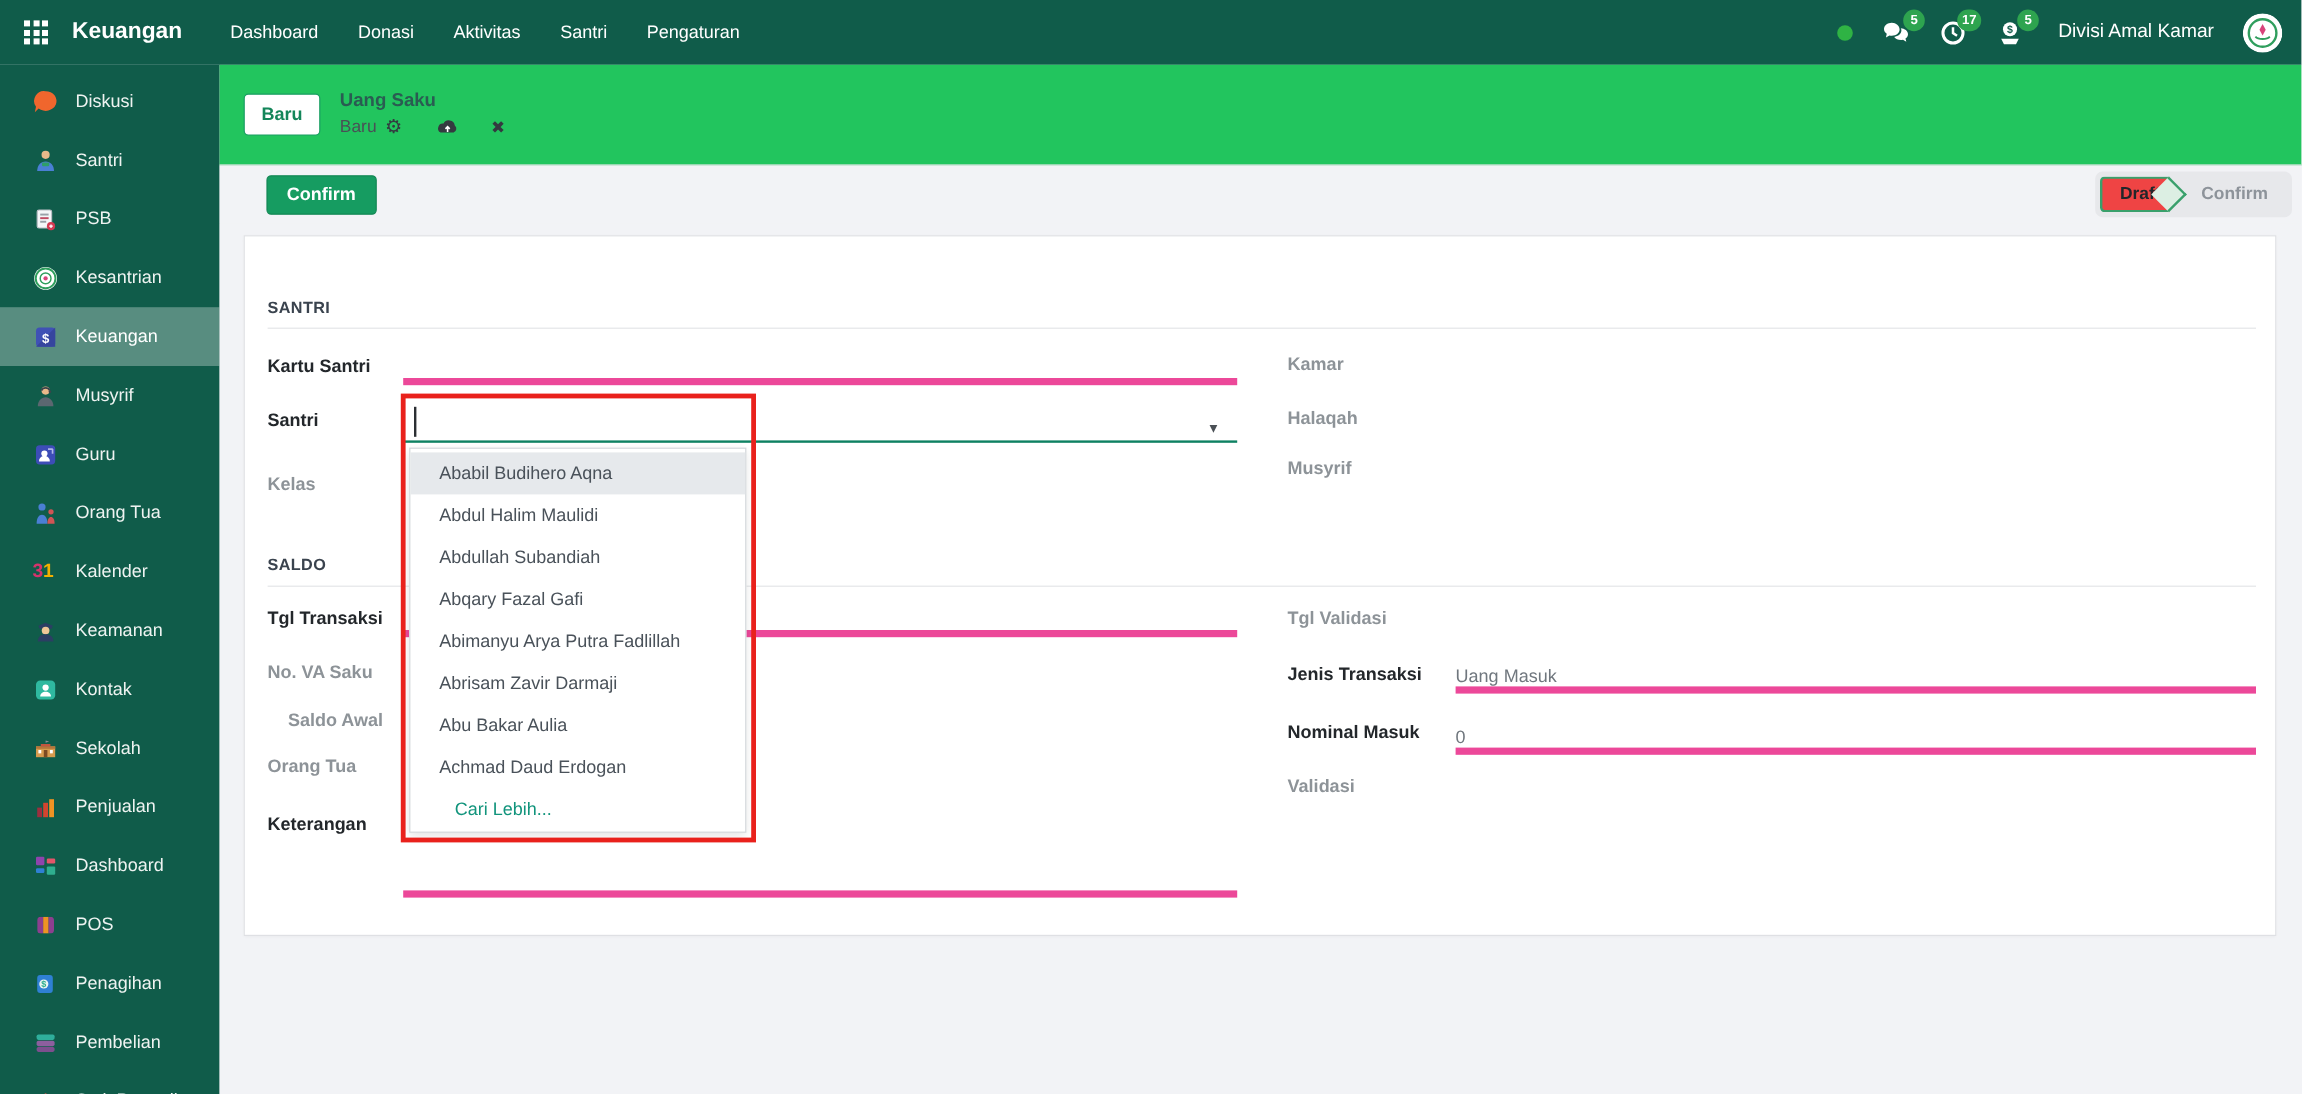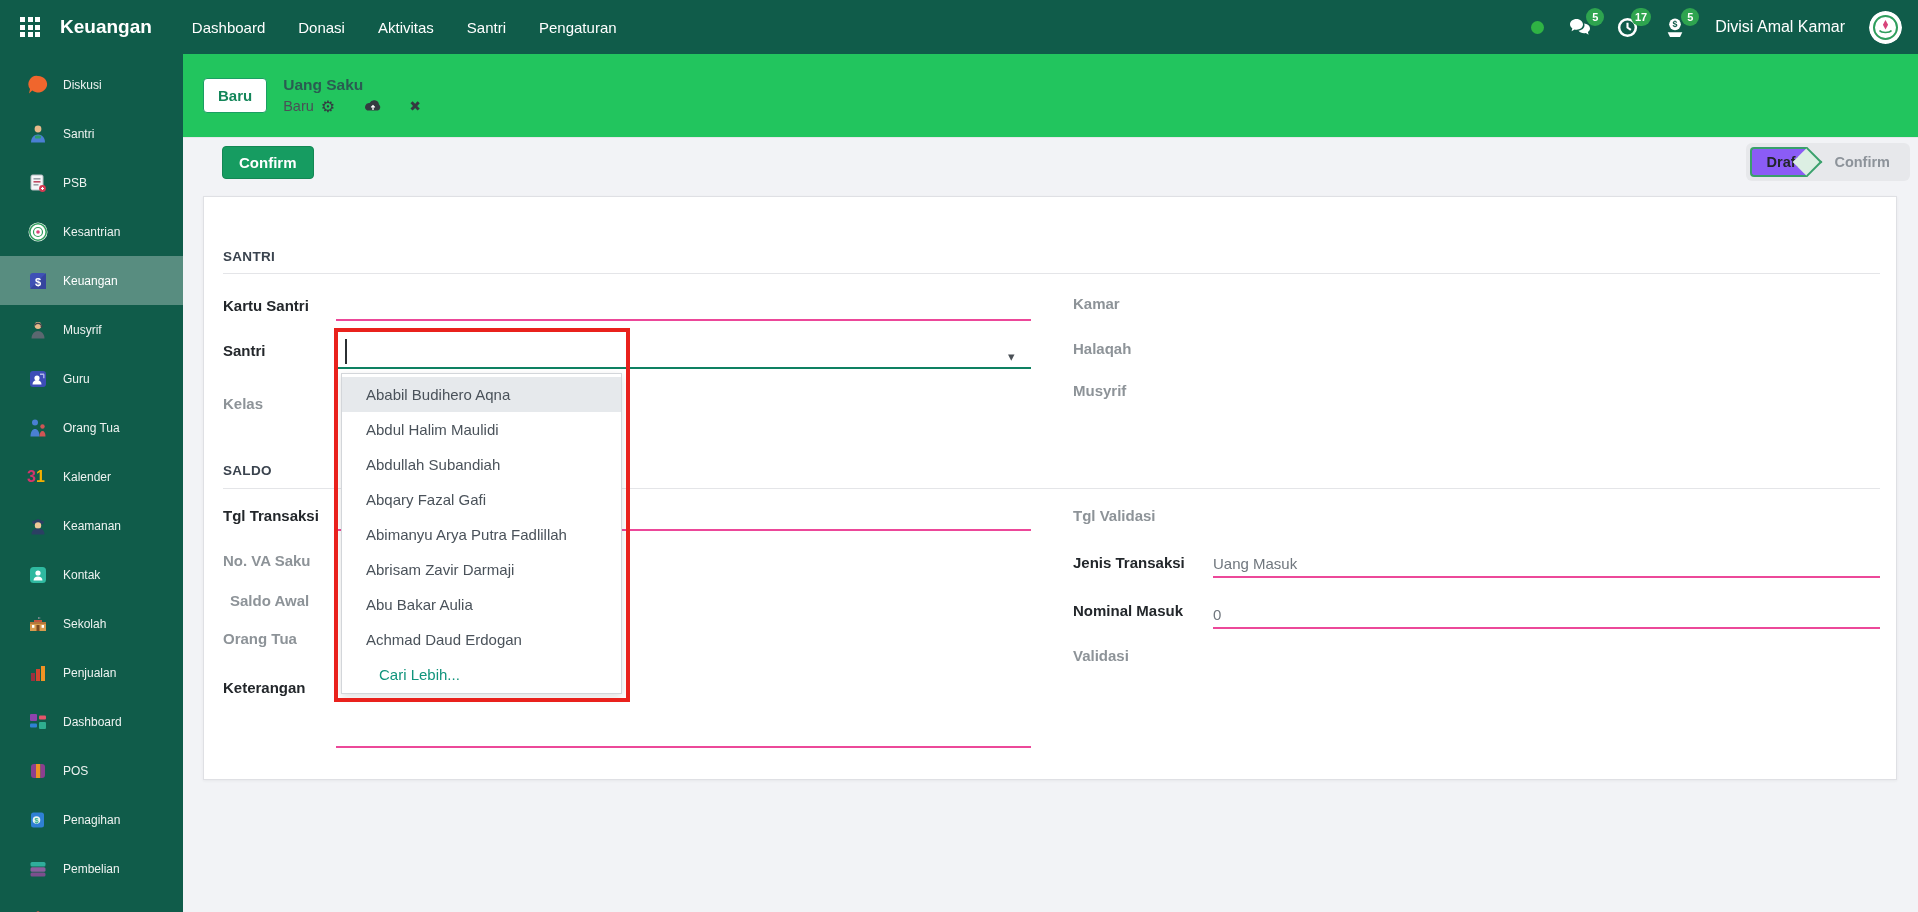--- a/index.html
+++ b/index.html
@@ -24,21 +24,21 @@
     display:flex; align-items:center; justify-content:center; padding:0 4px; }
   .company { font-size:16px; margin-left:4px; }
   .avatar { width:33px; height:33px; border-radius:50%; overflow:hidden; cursor:pointer; }
 
   
   .row { display:flex; height:858px; }
   .sidebar { width:183px; background:#105c4a; padding-top:6px; flex:none; overflow:hidden; }
   .s-item { height:49px; display:flex; align-items:center; padding-left:27px; gap:14px;
     cursor:pointer; }
   .s-item.active { background:rgba(255,255,255,0.3); }
-  .s-label { font-size:12px; color:#eef3f1; }
+  .s-label { font-size:15px; color:#eef3f1; }
   .s-item.active .s-label { color:#fff; }
   .s-ic { width:22px; height:22px; flex:none; display:inline-flex; }
   .cal-ic { font-size:16px; font-weight:bold; font-style:normal; line-height:22px; }
   .cal-ic b { color:#d6336c; } .cal-ic i { color:#f4b000; font-style:normal; }
 
   .main { flex:1; display:flex; flex-direction:column; }
 
   
   .bc-bar { height:84px; background:#22c55e; border-bottom:1px solid #e6e7ea;
     display:flex; align-items:center; padding-left:20px; }
@@ -53,40 +53,40 @@
   .bc-close { font-size:14px; color:#343a40; margin-left:26px; cursor:pointer; }
 
   
   .action-bar { height:48px; background:#f2f3f6; display:flex; align-items:center;
     padding:0 8px 0 39px; }
   .confirm-btn { background:#169c61; border:1px solid #13875:4; border:1px solid #138754;
     color:#fff; font-weight:bold; font-size:15px; padding:7px 16px; border-radius:4px;
     cursor:pointer; font-family:"Liberation Sans",sans-serif; }
   .statusbar { margin-left:auto; background:#e7e8eb; border-radius:6px; padding:4px 6px 4px 4px;
     display:flex; align-items:center; height:38px; }
-  .st-draft { position:relative; background:#8b5cf6; border:2px solid #3aa06c; border-right:none;
+  .st-draft { position:relative; background:#ef4444; border:2px solid #3aa06c; border-right:none;
     border-radius:4px 0 0 4px; padding:5px 8px 5px 15px; font-weight:bold; font-size:14.5px;
     color:#22262a; cursor:pointer; }
   .st-draft::after { content:""; position:absolute; right:-10px; top:50%; width:19px; height:19px;
     transform:translateY(-50%) rotate(45deg); background:#dcefe3;
     border-top:2px solid #3aa06c; border-right:2px solid #3aa06c; }
   .st-confirm { padding:5px 14px 5px 26px; color:#8d939a; font-weight:600; font-size:14.5px;
     cursor:pointer; }
 
   
   .content { flex:1; background:#f2f3f6; overflow:hidden; }
   .card { position:relative; width:1694px; height:584px; margin:10px 0 0 20px; background:#fff;
     border:1px solid #dfe0e4; box-shadow:0 1px 3px rgba(0,0,0,.05); }
   .sec-title { position:absolute; left:19px; font-size:13.5px; font-weight:bold; color:#3a434e;
     letter-spacing:.3px; }
   .sec-hr { position:absolute; left:19px; width:1657px; height:1px; background:#e4e5e8; }
   .lbl { position:absolute; font-size:15px; white-space:nowrap; }
   .lbl.b { font-weight:bold; color:#23272b; }
   .lbl.g { color:#8d9398;font-weight:bold; }
-  .fld { position:absolute; height:26px; border-bottom:2px solid #ec4899; font-size:15px;
+  .fld { position:absolute; height:26px; border-bottom:6px solid #ec4899; font-size:15px;
     color:#70777e; line-height:24px; cursor:text; z-index:1; background:transparent; }
   .fld.focus { border-bottom:2px solid #0e8162; }
   .caret { position:absolute; font-size:13px; color:#4a5056; z-index:2; }
   .cursorbar { position:absolute; width:2px; height:25px; background:#2b2f33; z-index:7; }
 
   .dd-panel { position:absolute; left:137px; top:176px; width:281px; background:#fff;
     border:1px solid #d3d6da; box-shadow:0 3px 8px rgba(0,0,0,.12); padding:3px 0 1px 0;
     z-index:4; }
   .dd-item { height:35px; line-height:35px; padding-left:24px; font-size:15px; color:#4a525a;
     cursor:pointer; white-space:nowrap; overflow:hidden; }
@@ -402,21 +402,21 @@
         <div class="lbl g" style="left:869px;top:143px">Halaqah</div>
         <div class="lbl g" style="left:869px;top:185px">Musyrif</div>
 
         <div class="sec-title" style="top:266px">SALDO</div>
         <div class="sec-hr" style="top:291px"></div>
 
         <div class="lbl b" style="left:19px;top:310px">Tgl Transaksi</div>
         <div class="fld" style="left:132px;top:308px;width:695px"></div>
 
         <div class="lbl g" style="left:19px;top:355px">No. VA Saku</div>
-        <div class="lbl g" style="left:26px;top:395px">Saldo Awal</div>
+        <div class="lbl g" style="left:36px;top:395px">Saldo Awal</div>
         <div class="lbl g" style="left:19px;top:433px">Orang Tua</div>
 
         <div class="lbl b" style="left:19px;top:482px">Keterangan</div>
         <div class="fld" style="left:132px;top:497px;width:695px;height:54px"></div>
 
         <div class="lbl g" style="left:869px;top:310px">Tgl Validasi</div>
 
         <div class="lbl b" style="left:869px;top:357px">Jenis Transaksi</div>
         <div class="fld" style="left:1009px;top:355px;width:667px">Uang Masuk</div>
 

